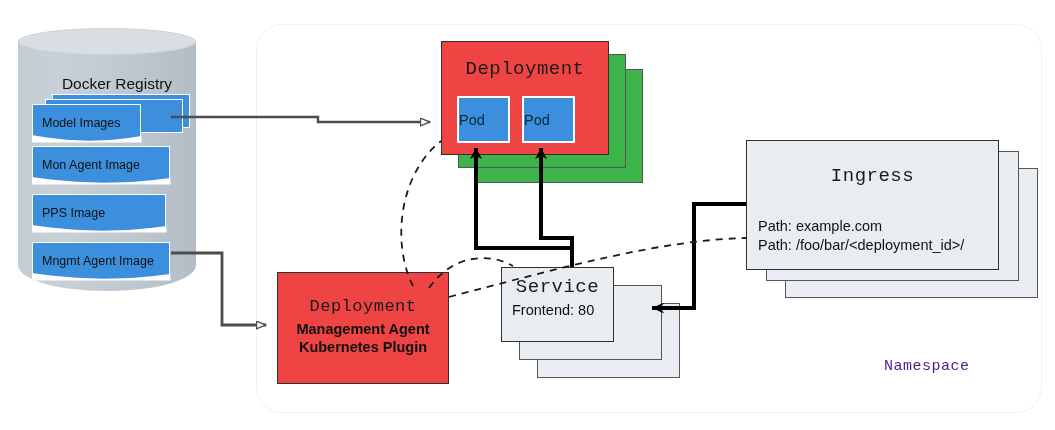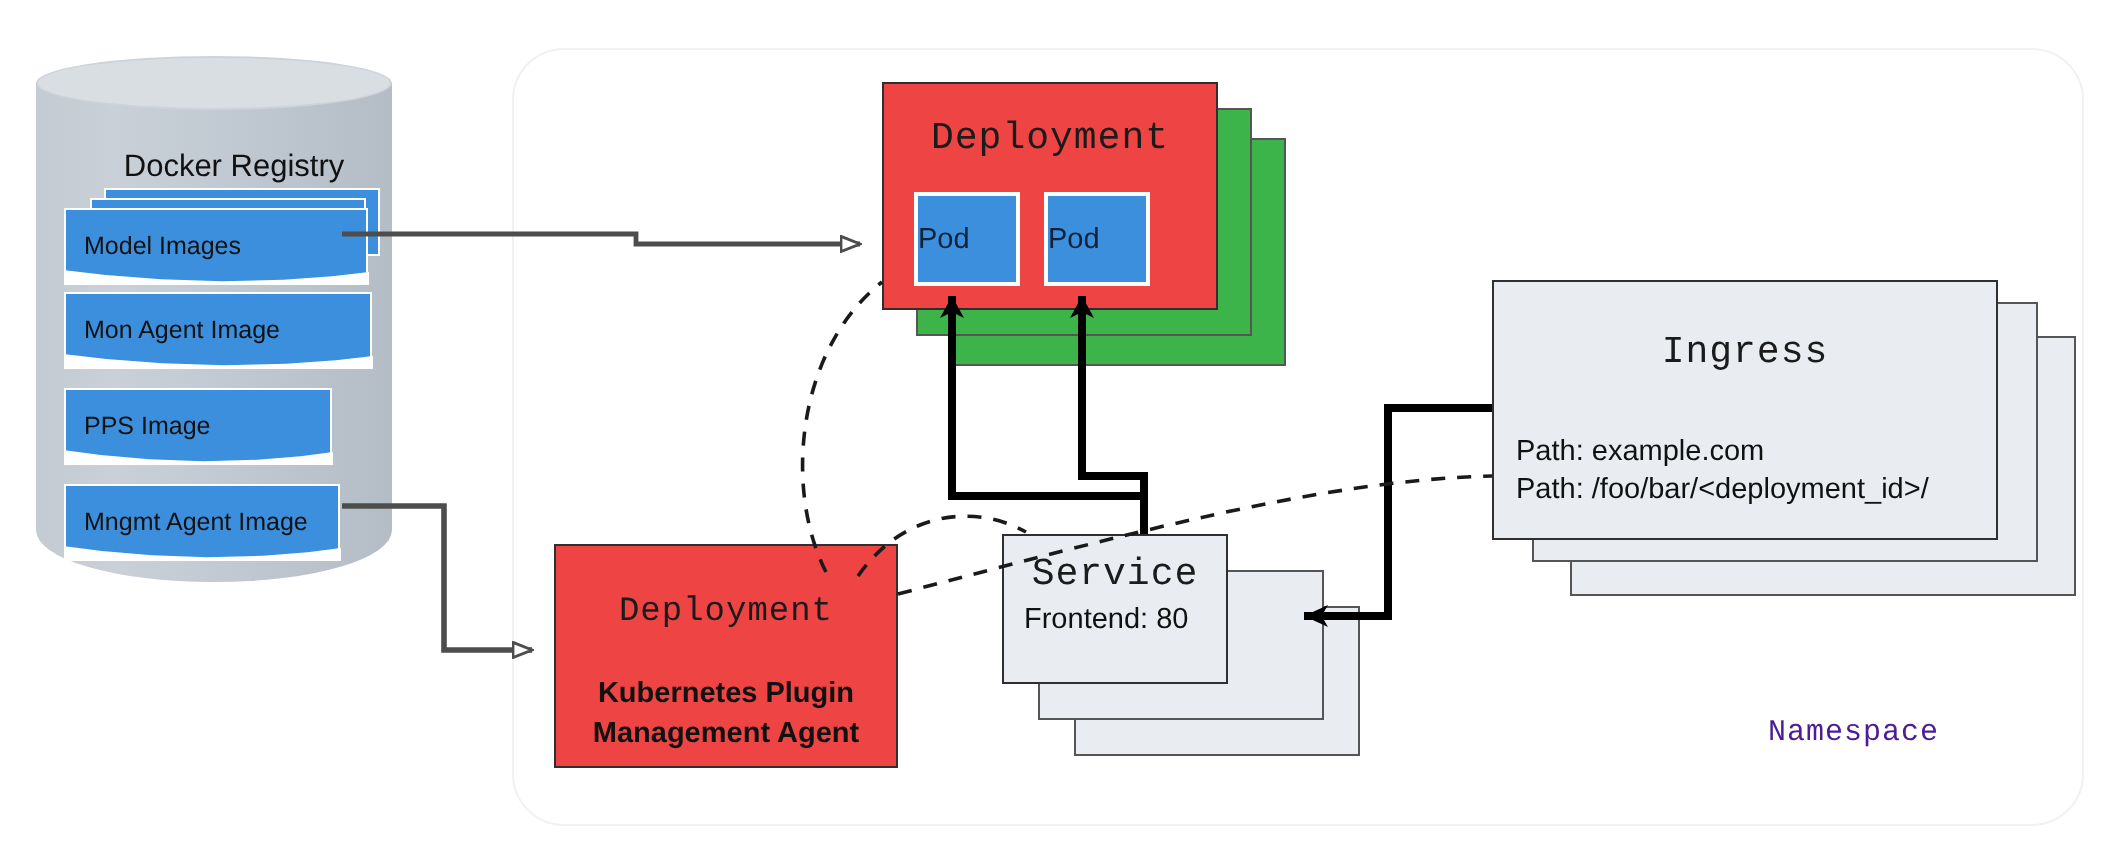--- a/index.html
+++ b/index.html
@@ -182,25 +182,25 @@
   <div class="namespace-label">Namespace</div>
 
   <div class="cyl">
     <div class="cyl-body"></div>
     <div class="cyl-top"></div>
     <div class="cyl-title">Docker Registry</div>
   </div>
 
   <div class="stack-back2" style="left:52px; top:94px; width:138px; height:34px;"></div>
   <div class="stack-back2" style="left:45px; top:99px; width:138px; height:34px;"></div>
-  <div class="chip wave" style="left:32px; top:104px; width:152px; height:38px;">
+  <div class="chip wave" style="left:32px; top:104px; width:109px; height:38px;">
     <span class="chip-label">Model Images</span>
   </div>
 
-  <div class="chip wave" style="left:32px; top:146px; width:154px; height:38px;">
+  <div class="chip wave" style="left:32px; top:146px; width:138px; height:38px;">
     <span class="chip-label">Mon Agent Image</span>
   </div>
 
   <div class="chip wave" style="left:32px; top:194px; width:134px; height:38px;padding-left:37px;">
     <span class="chip-label">PPS Image</span>
   </div>
 
   <div class="chip wave" style="left:32px; top:242px; width:138px; height:38px;">
     <span class="chip-label">Mngmt Agent Image</span>
   </div>
@@ -212,21 +212,21 @@
     <div class="pod" style="left:15px; top:54px; width:53px; height:47px;">
       <span class="pod-label">Pod</span>
     </div>
     <div class="pod" style="left:80px; top:54px; width:53px; height:47px;">
       <span class="pod-label">Pod</span>
     </div>
   </div>
 
   <div class="node green" style="left:277px; top:272px; width:172px; height:112px;">
     <div class="mono-title small" style="position:absolute; left:0; top:24px; width:100%;">Deployment</div>
-    <div class="body-line bold" style="position:absolute; left:0; top:47px; width:100%;margin-top:38px;">Management Agent</div>
+    <div class="body-line bold" style="position:absolute; left:0; top:47px; width:100%;">Management Agent</div>
     <div class="body-line bold" style="position:absolute; left:0; top:65px; width:100%;">Kubernetes Plugin</div>
   </div>
 
   <div class="node-back grey" style="left:537px; top:303px; width:143px; height:75px;"></div>
   <div class="node-back grey" style="left:519px; top:285px; width:143px; height:75px;"></div>
   <div class="node grey" style="left:501px; top:267px; width:113px; height:75px;">
     <div class="mono-title" style="position:absolute; left:0; top:8px; width:100%;">Service</div>
     <div class="body-line" style="position:absolute; left:10px; top:33px;">Frontend: 80</div>
   </div>
 

